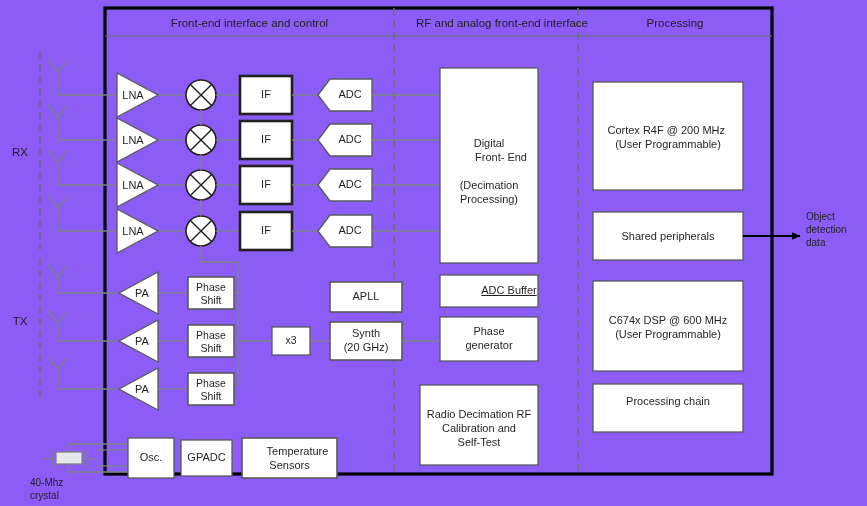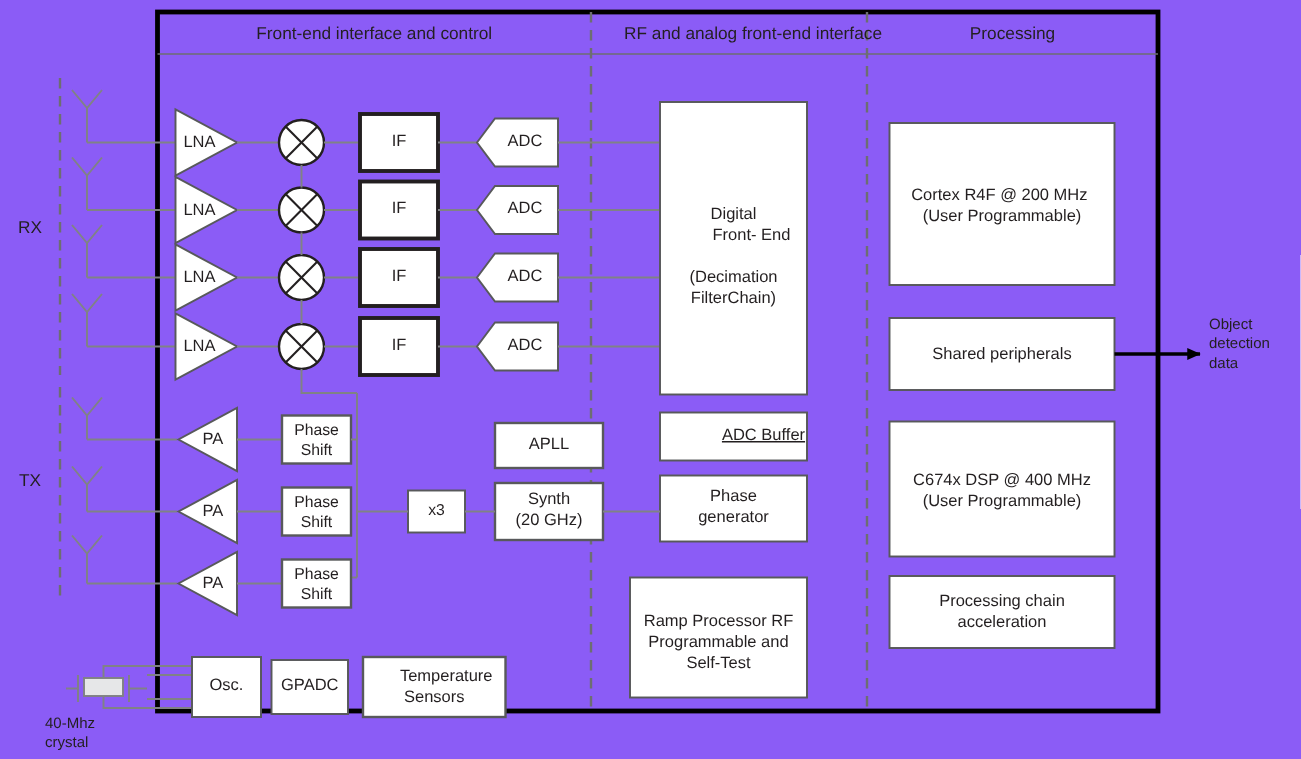--- a/index.html
+++ b/index.html
@@ -222,53 +222,52 @@
   <div class="lbl lbl-blk" style="left:240px;top:224px;width:52px;">IF</div>
 
   <div class="lbl lbl-blk" style="left:328px;top:88px;width:44px;">ADC</div>
   <div class="lbl lbl-blk" style="left:328px;top:133px;width:44px;">ADC</div>
   <div class="lbl lbl-blk" style="left:328px;top:178px;width:44px;">ADC</div>
   <div class="lbl lbl-blk" style="left:328px;top:224px;width:44px;">ADC</div>
 
   <div class="lbl lbl-blk" style="left:440px;top:137px;width:98px;">Digital</div>
   <div class="lbl lbl-blk" style="left:440px;top:151px;width:98px;margin-left:12px;">Front- End</div>
   <div class="lbl lbl-blk" style="left:440px;top:179px;width:98px;">(Decimation</div>
-  <div class="lbl lbl-blk" style="left:440px;top:193px;width:98px;">FilterChain)</div>
+  <div class="lbl lbl-blk" style="left:440px;top:193px;width:98px;">Processing)</div>
 
   <div class="lbl lbl-blk" style="left:460px;top:284px;width:98px;text-decoration:underline;">ADC Buffer</div>
   <div class="lbl lbl-blk" style="left:440px;top:325px;width:98px;">Phase</div>
   <div class="lbl lbl-blk" style="left:440px;top:339px;width:98px;">generator</div>
 
   <div class="lbl lbl-blk" style="left:330px;top:290px;width:72px;">APLL</div>
   <div class="lbl lbl-blk" style="left:330px;top:327px;width:72px;">Synth</div>
   <div class="lbl lbl-blk" style="left:330px;top:341px;width:72px;">(20 GHz)</div>
   <div class="lbl lbl-sm" style="left:272px;top:334px;width:38px;">x3</div>
 
-  <div class="lbl lbl-blk" style="left:420px;top:408px;width:118px;">Ramp Processor RF</div>
-  <div class="lbl lbl-blk" style="left:420px;top:422px;width:118px;">Programmable and</div>
+  <div class="lbl lbl-blk" style="left:420px;top:408px;width:118px;">Radio Decimation RF</div>
+  <div class="lbl lbl-blk" style="left:420px;top:422px;width:118px;">Calibration and</div>
   <div class="lbl lbl-blk" style="left:420px;top:436px;width:118px;">Self-Test</div>
 
   <div class="lbl lbl-blk" style="left:126px;top:287px;width:32px;">PA</div>
   <div class="lbl lbl-blk" style="left:126px;top:335px;width:32px;">PA</div>
   <div class="lbl lbl-blk" style="left:126px;top:383px;width:32px;">PA</div>
 
   <div class="lbl lbl-sm" style="left:188px;top:281px;width:46px;">Phase</div>
   <div class="lbl lbl-sm" style="left:188px;top:294px;width:46px;">Shift</div>
   <div class="lbl lbl-sm" style="left:188px;top:329px;width:46px;">Phase</div>
   <div class="lbl lbl-sm" style="left:188px;top:342px;width:46px;">Shift</div>
   <div class="lbl lbl-sm" style="left:188px;top:377px;width:46px;">Phase</div>
   <div class="lbl lbl-sm" style="left:188px;top:390px;width:46px;">Shift</div>
 
   <div class="lbl lbl-blk" style="left:593px;top:124px;width:132px;text-align:right;">Cortex R4F @ 200 MHz</div>
   <div class="lbl lbl-blk" style="left:593px;top:138px;width:150px;">(User Programmable)</div>
   <div class="lbl lbl-blk" style="left:593px;top:230px;width:150px;">Shared peripherals</div>
-  <div class="lbl lbl-blk" style="left:593px;top:314px;width:150px;">C674x DSP @ 400 MHz</div>
+  <div class="lbl lbl-blk" style="left:593px;top:314px;width:150px;">C674x DSP @ 600 MHz</div>
   <div class="lbl lbl-blk" style="left:593px;top:328px;width:150px;">(User Programmable)</div>
   <div class="lbl lbl-blk" style="left:593px;top:395px;width:150px;">Processing chain</div>
-  <div class="lbl lbl-blk" style="left:593px;top:409px;width:150px;">acceleration</div>
 
   <div class="lbl lbl-blk" style="left:128px;top:451px;width:46px;">Osc.</div>
   <div class="lbl lbl-blk" style="left:181px;top:451px;width:51px;">GPADC</div>
   <div class="lbl lbl-blk" style="left:242px;top:445px;width:111px;">Temperature</div>
   <div class="lbl lbl-blk" style="left:242px;top:459px;width:95px;">Sensors</div>
 
   <div class="lbl lbl-tiny" style="left:30px;top:477px;width:70px;text-align:left;">40-Mhz</div>
   <div class="lbl lbl-tiny" style="left:30px;top:490px;width:70px;text-align:left;">crystal</div>
 
   <div class="lbl lbl-tiny" style="left:806px;top:211px;width:60px;text-align:left;">Object</div>

